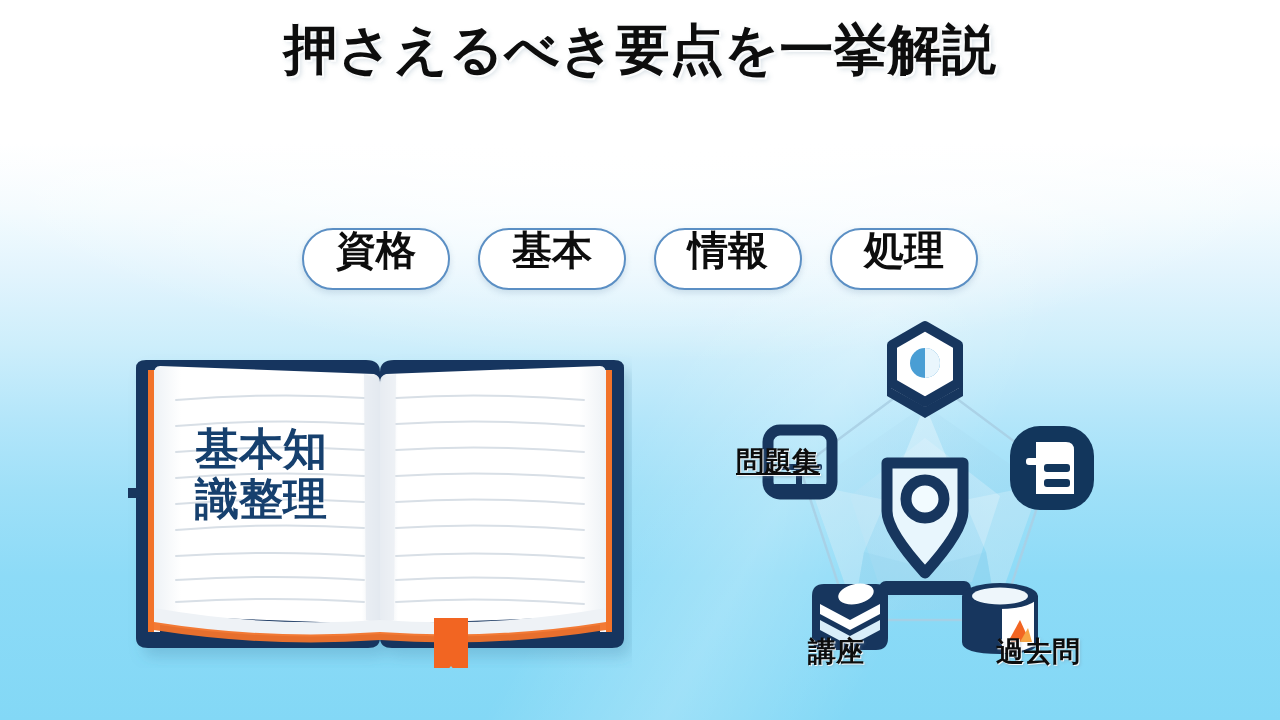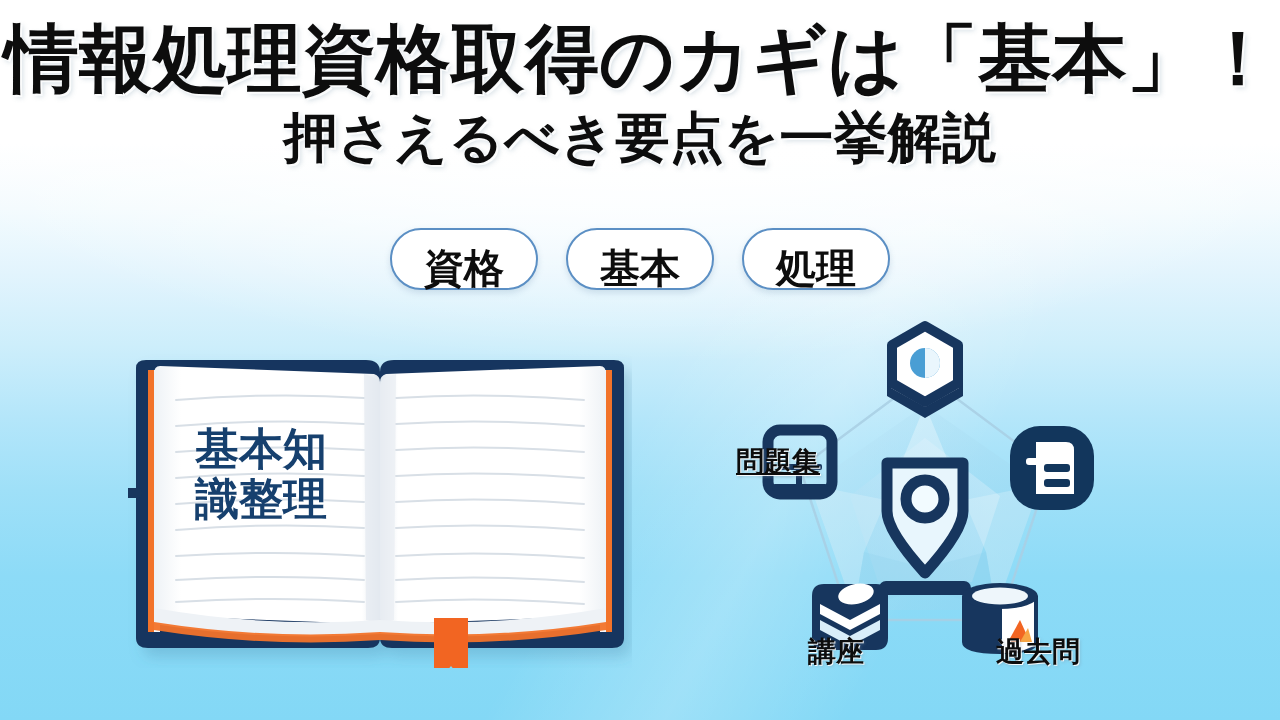--- a/index.html
+++ b/index.html
@@ -76,21 +76,21 @@
     gap: 28px;
     z-index: 6;
   }
   .pill {
     min-width: 148px;
     height: 62px;
     border-radius: 34px;
     background: #ffffff;
     border: 2px solid #5b8fc4;
     display: flex;
-    align-items: flex-end;
+    align-items: flex-start;
     justify-content: center;
     padding: 0 22px;
     box-sizing: border-box;
     box-shadow: 0 3px 6px rgba(90,130,165,0.22);
   }
   .pill span {
     font-size: 40px;
     font-weight: 700;
     color: #0d0d0d;
     line-height: 1;
@@ -146,30 +146,32 @@
   .node-label.l-problems { left: 36px;  top: 128px; text-decoration: underline; }
   .node-label.l-course   { left: 108px; top: 318px; }
   .node-label.l-past     { left: 296px; top: 318px; font-family: Liberation Serif, serif; }
 </style>
 </head>
 <body>
 
 <div id="stage">
 
   <div class="title-block">
-    <div class="title-line l1">情報処理資格取得のカギは「基本」！</div>
     <div class="title-line l2">押さえるべき要点を一挙解説</div>
   </div>
 
   <div class="pill-row">
     <div class="pill">
       <span>資格</span>
     </div>
     <div class="pill">
       <span>基本</span>
+    </div>
+    <div class="pill">
+      <span>情報</span>
     </div>
     <div class="pill">
       <span>処理</span>
     </div>
   </div>
 
   <div class="book-wrap">
     <svg width="504" height="316" viewBox="0 0 504 316" xmlns="http://www.w3.org/2000/svg">
       <defs>
         <linearGradient id="pgL" x1="0" y1="0" x2="1" y2="0">

